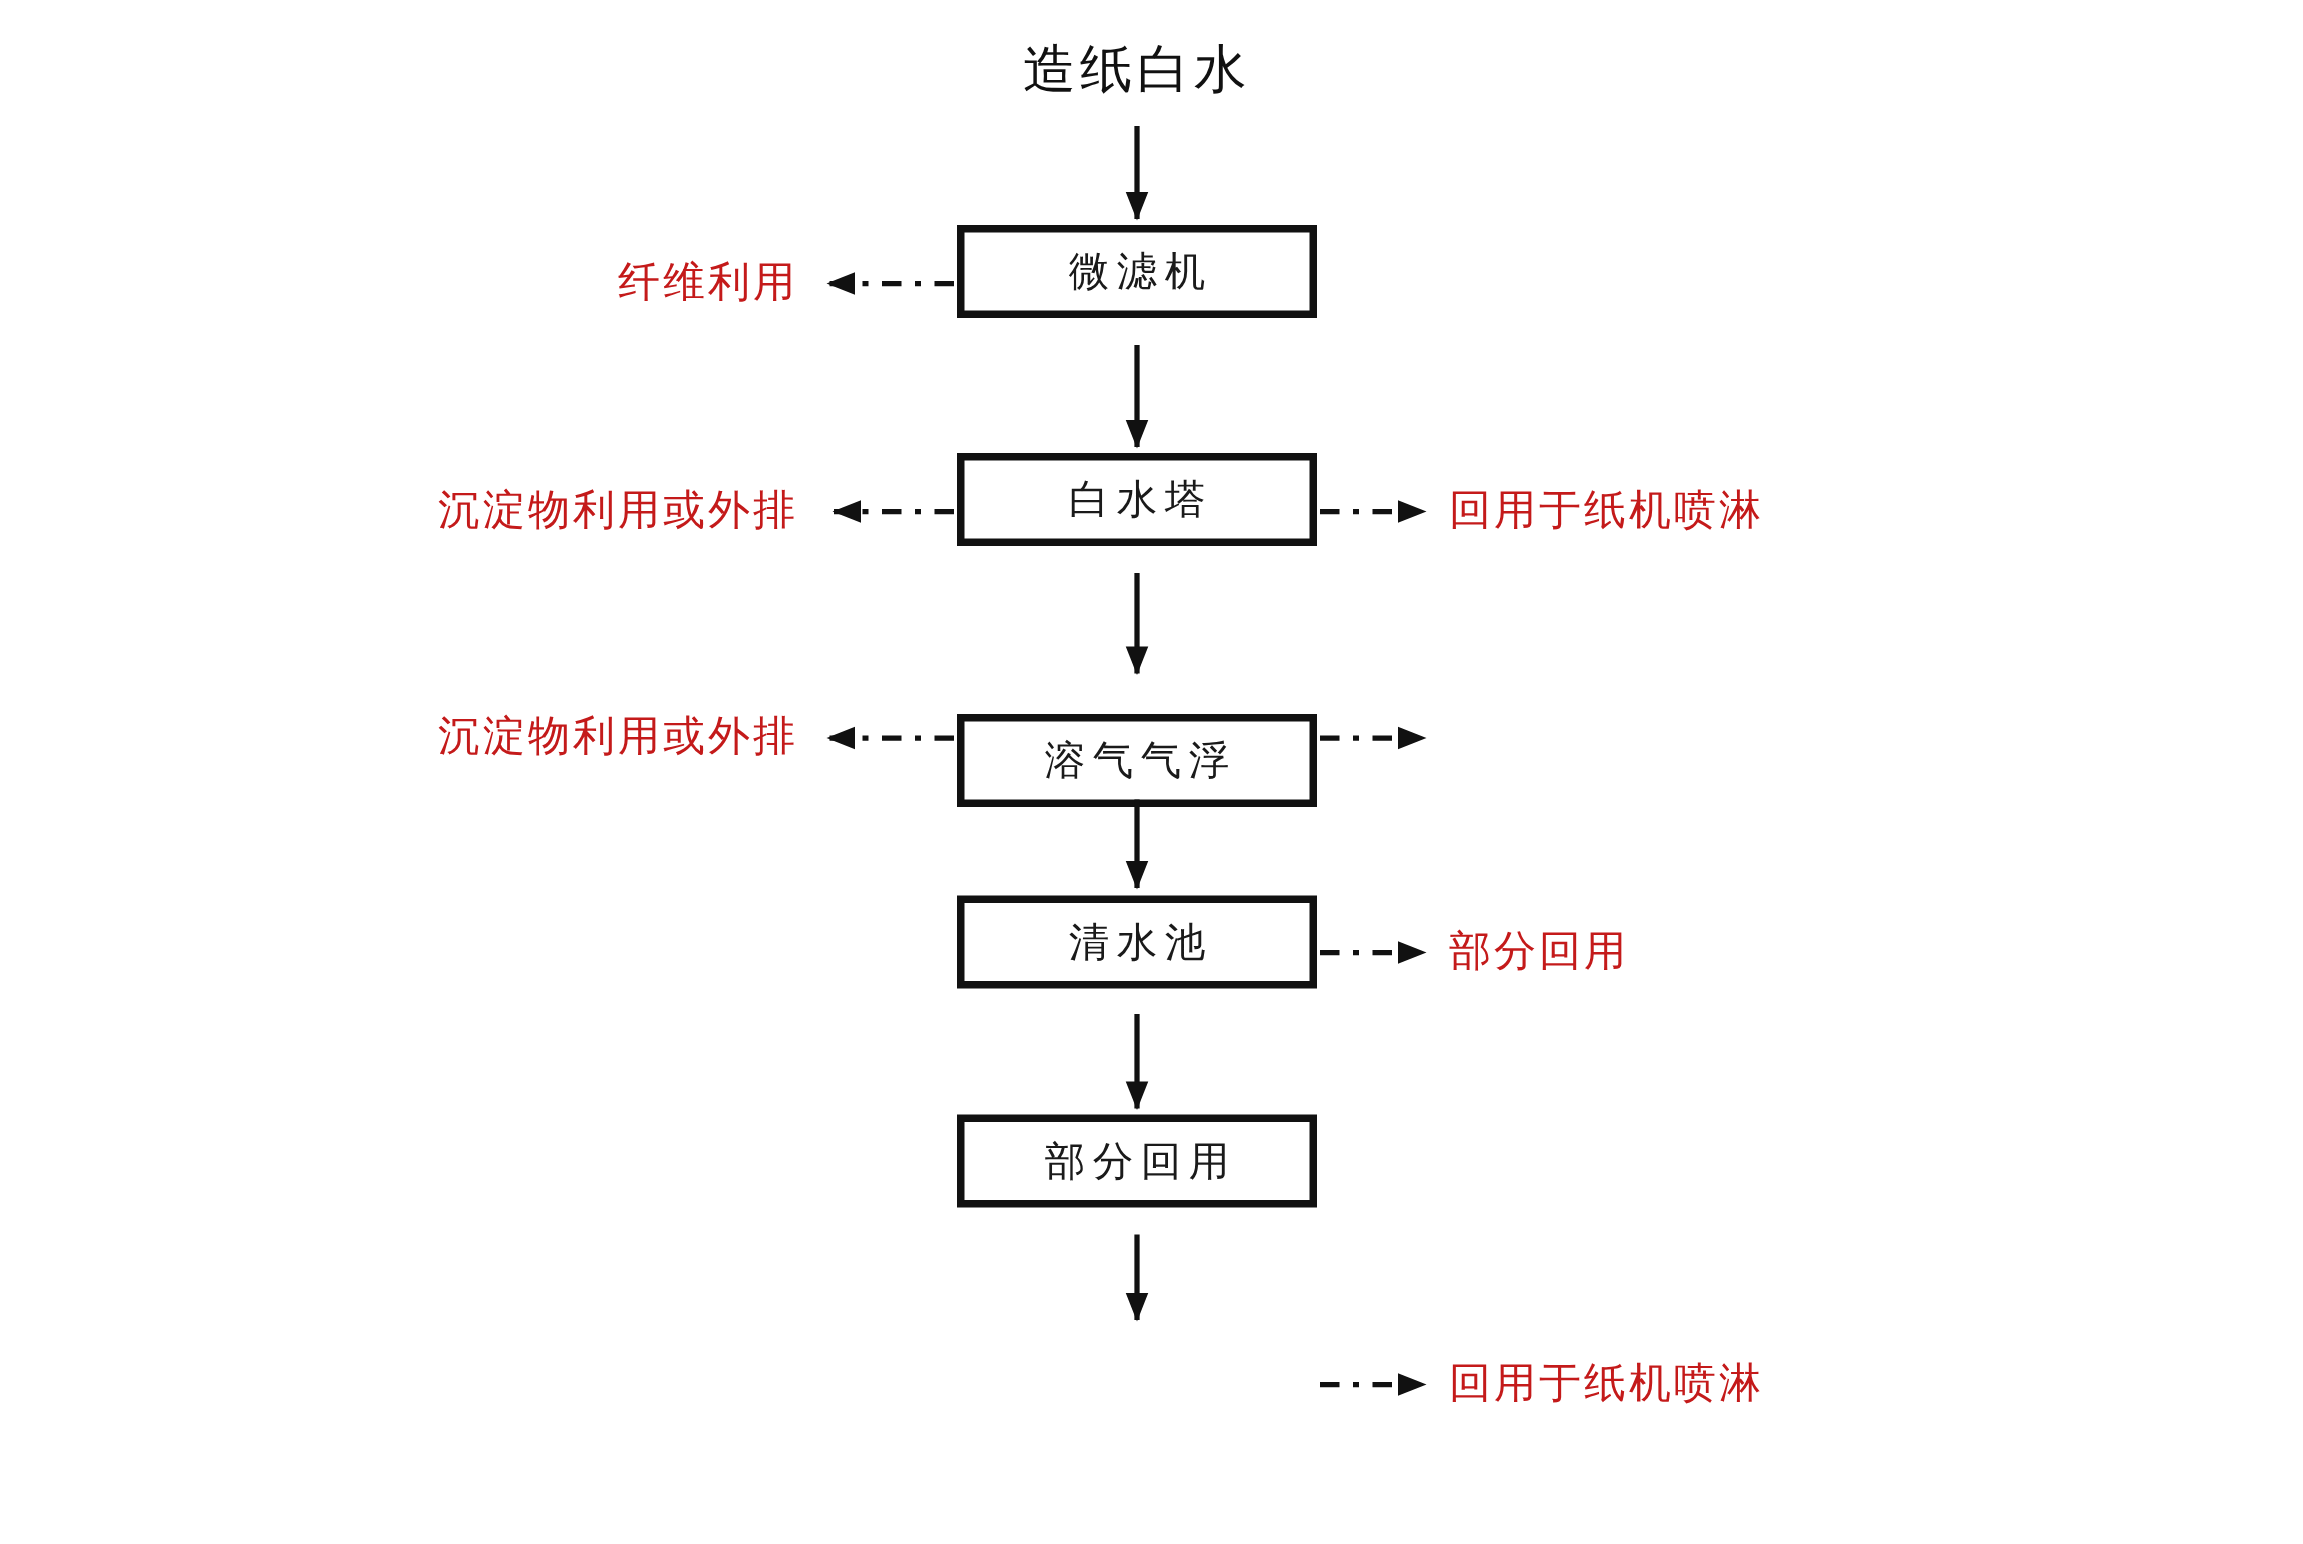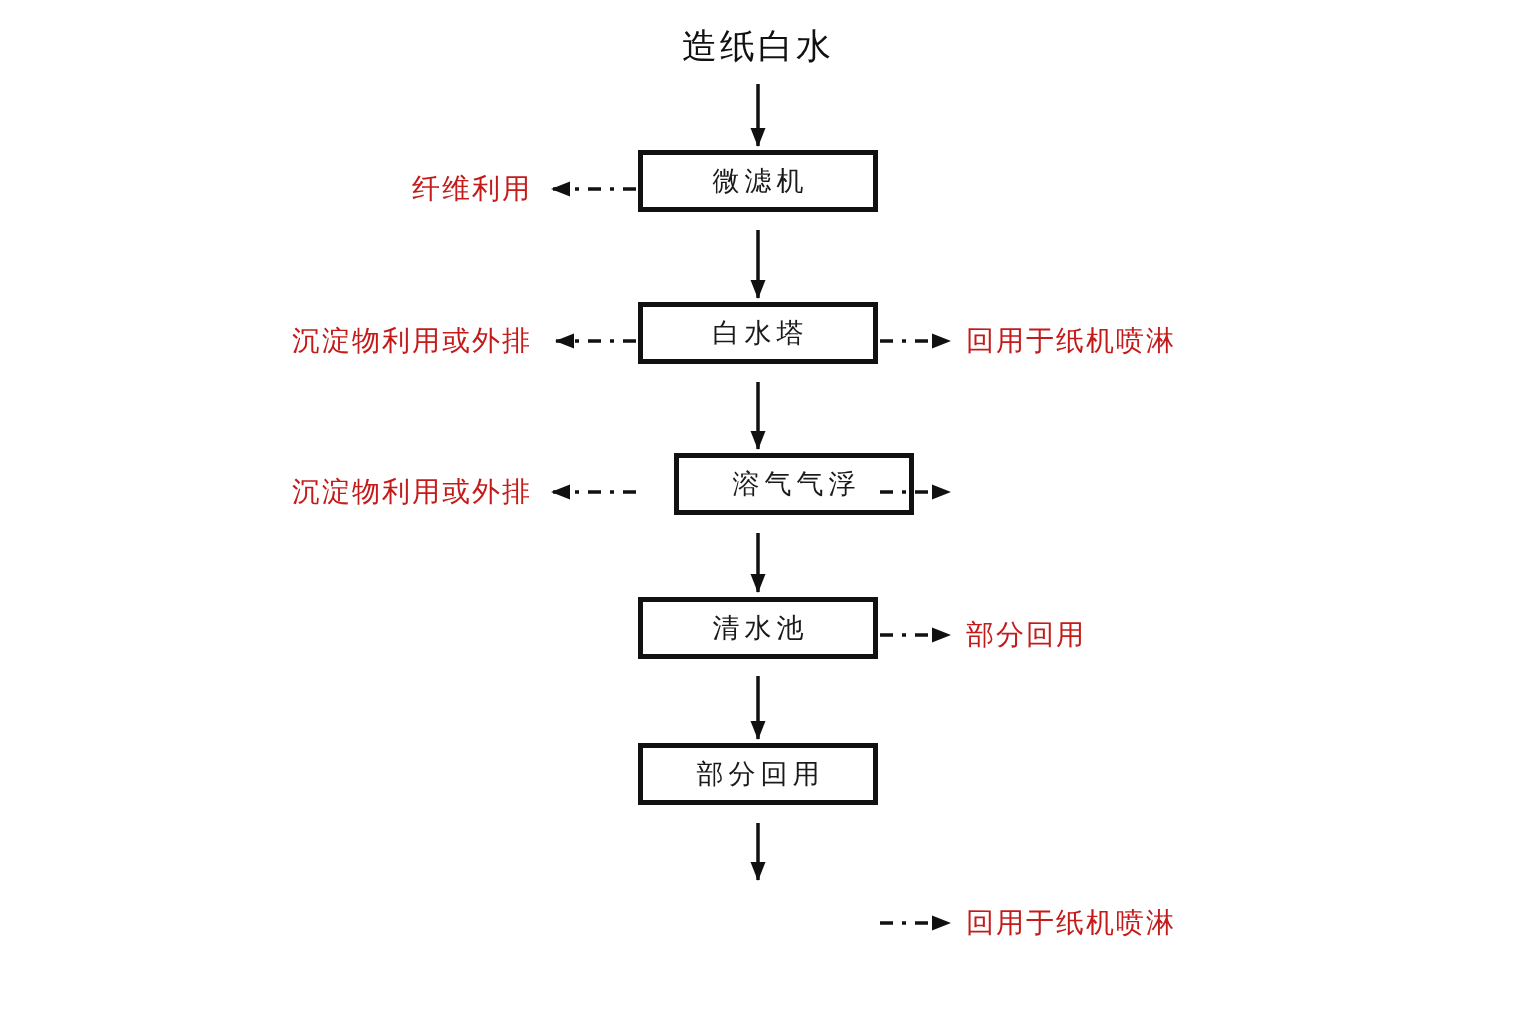--- a/index.html
+++ b/index.html
@@ -21,21 +21,21 @@
     left:638px;width:240px;height:62px;
     box-sizing:border-box;
     border:5px solid #111;
     background:#fff;
     display:flex;align-items:center;justify-content:center;
     font-size:27px;letter-spacing:5px;color:#1a1a1a;
     text-indent:5px;
   }
   .b1{top:150px;}
   .b2{top:302px;}
-  .b3{top:453px;margin-left:36px;}
+  .b3{top:476px;}
   .b4{top:597px;}
   .b5{top:743px;}
   .b6{top:884px;}
   .rlabel{
     position:absolute;
     height:44px;line-height:44px;
     font-size:28px;letter-spacing:2px;
     color:#c41a1a;
     white-space:nowrap;
   }

